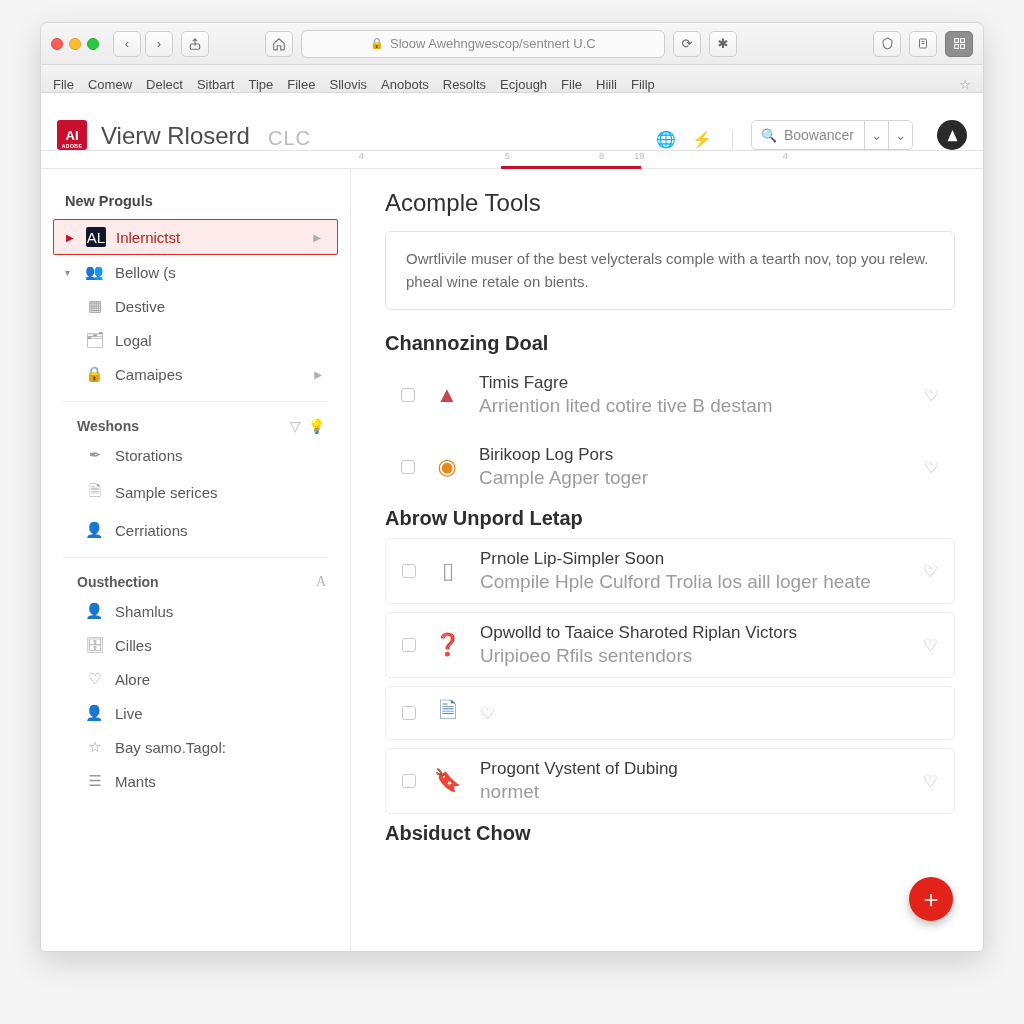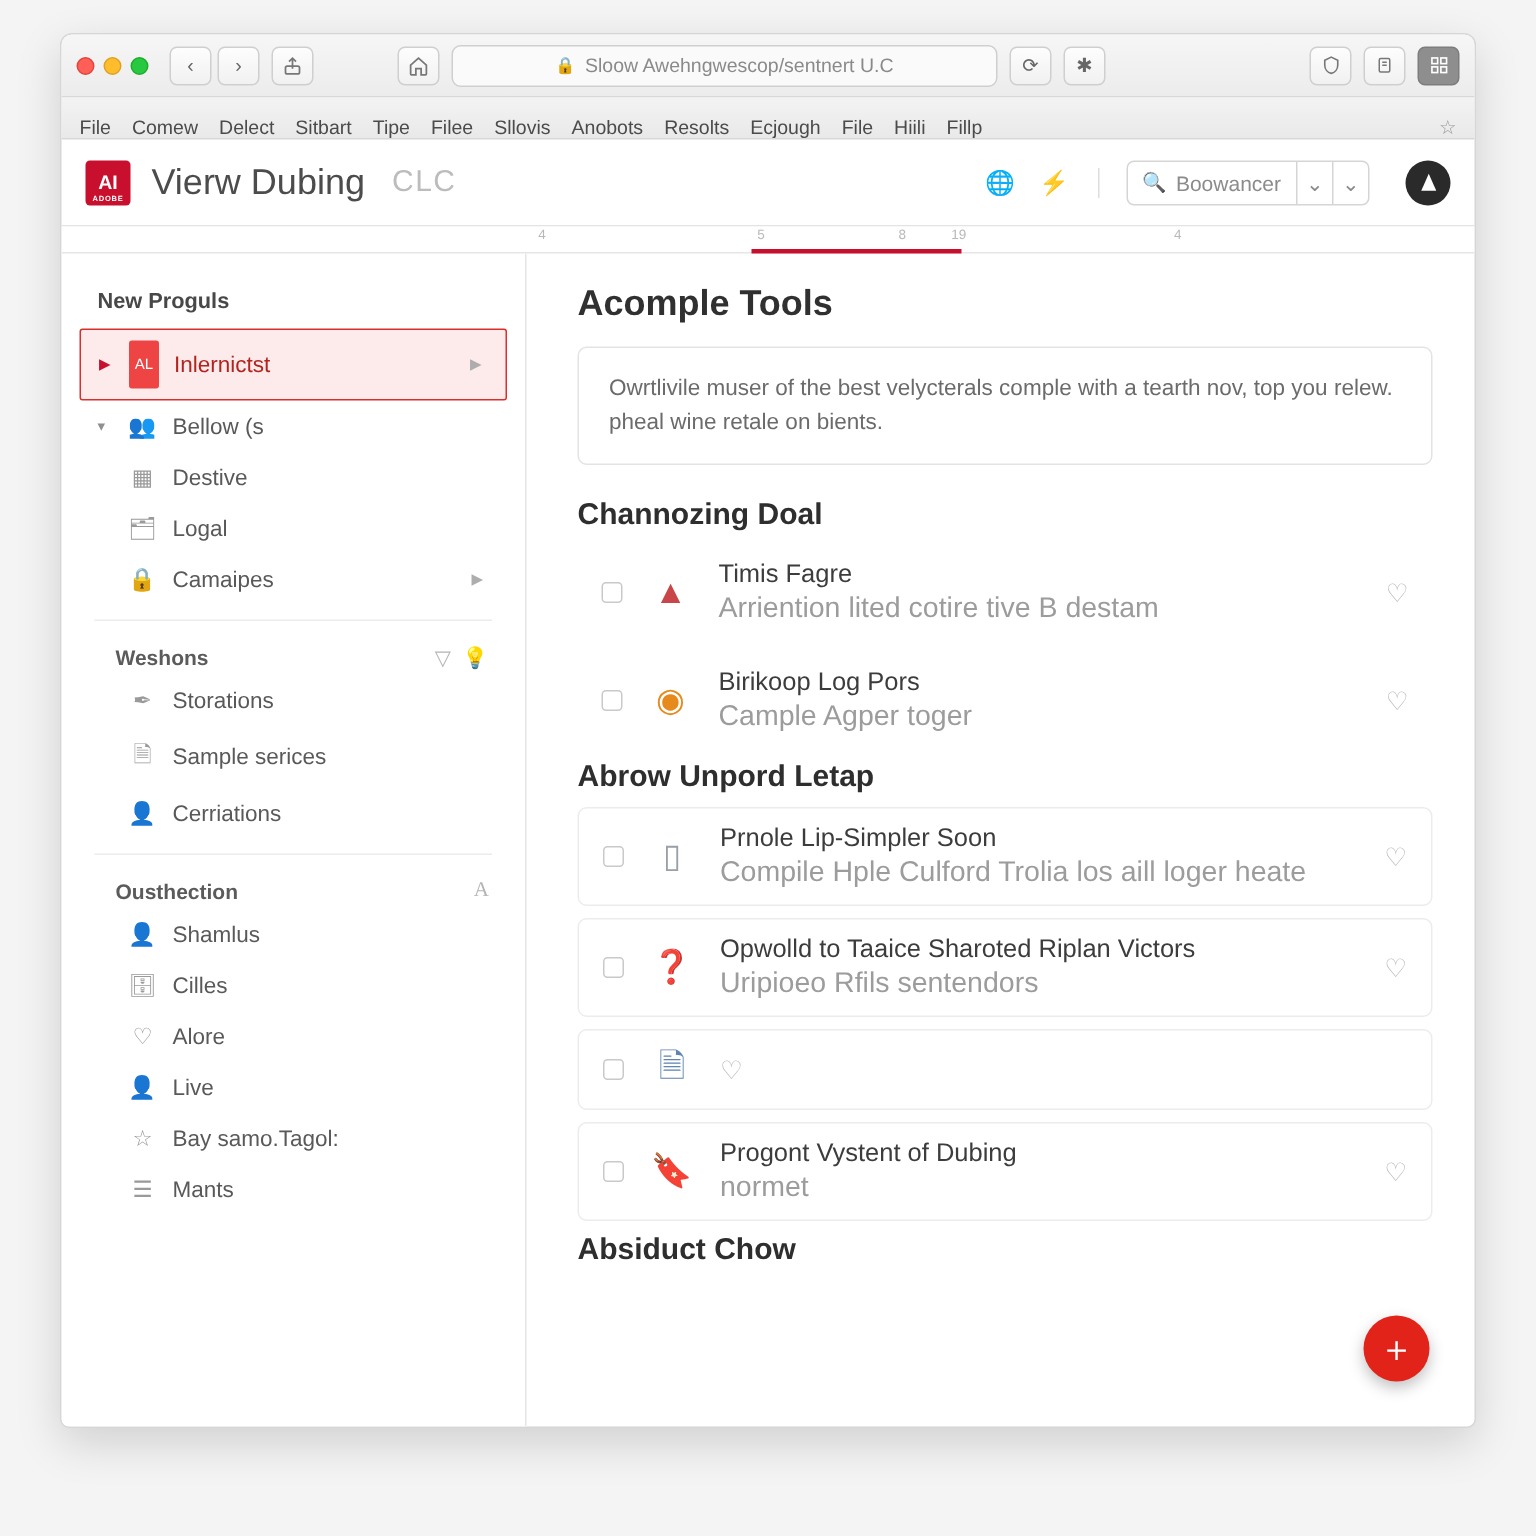--- a/index.html
+++ b/index.html
@@ -17,21 +17,21 @@
   .tb-btn{height:26px;min-width:28px;padding:0 6px;border:1px solid #cfcfcf;border-radius:5px;background:linear-gradient(#fdfdfd,#f1f1f1);display:flex;align-items:center;justify-content:center;font-size:13px;color:#666;}
   .addr{flex:1;height:28px;border:1px solid #cfcfcf;border-radius:6px;background:#fafafa;display:flex;align-items:center;justify-content:center;gap:6px;color:#8a8a8a;font-size:13px;}
   .lock{font-size:11px;}
 
   
   .menubar{height:28px;background:linear-gradient(#f3f3f3,#e9e9e9);border-bottom:1px solid #d8d8d8;display:flex;align-items:flex-end;gap:14px;padding:0 12px;font-size:13px;color:#4b4b4b;}
   .menubar span{cursor:default;}
   .bm-star{margin-left:auto;color:#999;font-size:13px;}
 
   
-  .app-header{height:58px;border-bottom:1px solid #e3e3e3;display:flex;align-items:center;padding:0 16px;gap:14px;}
+  .app-header{height:58px;border-bottom:1px solid #e3e3e3;display:flex;align-items:flex-end;padding:0 16px;gap:14px;}
   .brand-sq{width:30px;height:30px;background:#c8102e;color:#fff;display:flex;align-items:center;justify-content:center;font-size:13px;font-weight:600;border-radius:3px;position:relative;}
   .brand-sm{position:absolute;bottom:1px;font-size:5px;letter-spacing:.5px;}
   .pg-title{font-size:24px;color:#4c4c4c;font-weight:400;}
   .pg-sub{font-size:20px;color:#bcbcbc;margin-left:4px;letter-spacing:1px;}
   .app-header .spacer{flex:1;}
   .hdr-ico{width:22px;height:22px;display:flex;align-items:center;justify-content:center;color:#9a9a9a;font-size:16px;}
   .vdiv{width:1px;height:20px;background:#ddd;margin:0 4px;}
   .search-pill{display:flex;align-items:center;border:1px solid #d5d5d5;border-radius:5px;height:30px;}
   .search-pill .seg{display:flex;align-items:center;gap:6px;padding:0 10px;color:#8b8b8b;font-size:14px;height:100%;}
   .search-pill .drop{border-left:1px solid #d5d5d5;width:24px;justify-content:center;}
@@ -44,29 +44,29 @@
 
   
   .body{flex:1;display:flex;min-height:0;}
   .sidebar{width:310px;border-right:1px solid #e6e6e6;padding:16px 0 0 0;background:#fff;overflow:hidden;}
   .side-head{font-size:14.5px;font-weight:600;color:#484848;padding:8px 24px 10px;}
   .nav-item{display:flex;align-items:center;gap:10px;padding:8px 24px;font-size:15px;color:#595959;position:relative;}
   .nav-item .arrow{width:10px;color:#8f8f8f;font-size:10px;}
   .nav-item .ico{width:20px;display:flex;justify-content:center;color:#9a9a9a;font-size:15px;}
   .nav-item .caret-r{margin-left:auto;color:#adadad;font-size:10px;margin-right:4px;}
   .nav-item.selected{background:#fdeaea;border:1.5px solid #d9302c;border-radius:2px;margin:0 12px;padding:7px 12px;color:#b12420;}
-  .nav-item.selected .ico-badge{width:20px;height:32px;background:#ef4444;color:#fff;font-size:10px;display:flex;align-items:center;justify-content:center;border-radius:2px;}
+  .nav-item.selected .ico-badge{width:20px;height:20px;background:#0f172a;color:#fff;font-size:15px;display:flex;align-items:center;justify-content:center;border-radius:2px;}
   .nav-item.selected .arrow{color:#c8102e;}
   .divider{height:1px;background:#ececec;margin:10px 22px;}
   .section-row{display:flex;align-items:center;padding:6px 24px 4px;}
   .section-row .lbl{font-size:14px;font-weight:600;color:#5b5b5b;margin-left:12px;}
   .section-row .right-ic{margin-left:auto;display:flex;gap:8px;color:#b5b5b5;font-size:14px;}
 
   .main{flex:1;overflow-y:auto;padding:20px 28px 20px 34px;}
-  .main h1{font-size:24px;font-weight:700;color:#303030;margin-bottom:14px;}
+  .main h1{font-size:24px;font-weight:400;color:#303030;margin-bottom:14px;}
   .intro-card{border:1px solid #e3e3e3;border-radius:6px;padding:16px 20px;margin-bottom:22px;}
   .intro-card p{font-size:15px;color:#6b6b6b;line-height:1.5;}
   .intro-card .sub{color:#a7a7a7;font-size:14px;margin-top:10px;}
   .main h2{font-size:20px;font-weight:600;color:#2e2e2e;margin:6px 0 8px;}
   .item{display:flex;align-items:center;gap:16px;border:1px solid #ececec;border-radius:6px;padding:10px 16px;margin-bottom:8px;}
   .item .chk{width:14px;height:14px;border:1.4px solid #c9c9c9;border-radius:3px;flex-shrink:0;}
   .item .ic{width:32px;height:32px;display:flex;align-items:center;justify-content:center;font-size:22px;}
   .item .meta{flex:1;min-width:0;}
   .item .t{font-size:17px;color:#3c3c3c;}
   .item .d{font-size:19px;color:#9c9c9c;margin-top:2px;}
@@ -145,21 +145,21 @@
     <span>Resolts</span>
     <span>Ecjough</span>
     <span>File</span>
     <span>Hiili</span>
     <span>Fillp</span>
     <span class="bm-star">☆</span>
   </div>
 
   <div class="app-header">
     <div class="brand-sq">AI<span class="brand-sm">ADOBE</span></div>
-    <span class="pg-title">Vierw Dubing</span>
+    <span class="pg-title">Vierw Rloserd</span>
     <span class="pg-sub">CLC</span>
     <div class="spacer"></div>
     <div class="hdr-ico">🌐</div>
     <div class="hdr-ico">⚡</div>
     <div class="vdiv"></div>
     <div class="search-pill">
       <div class="seg">
           <span style="font-size:13px;">🔍</span>
           <span>Boowancer</span>
         </div>

